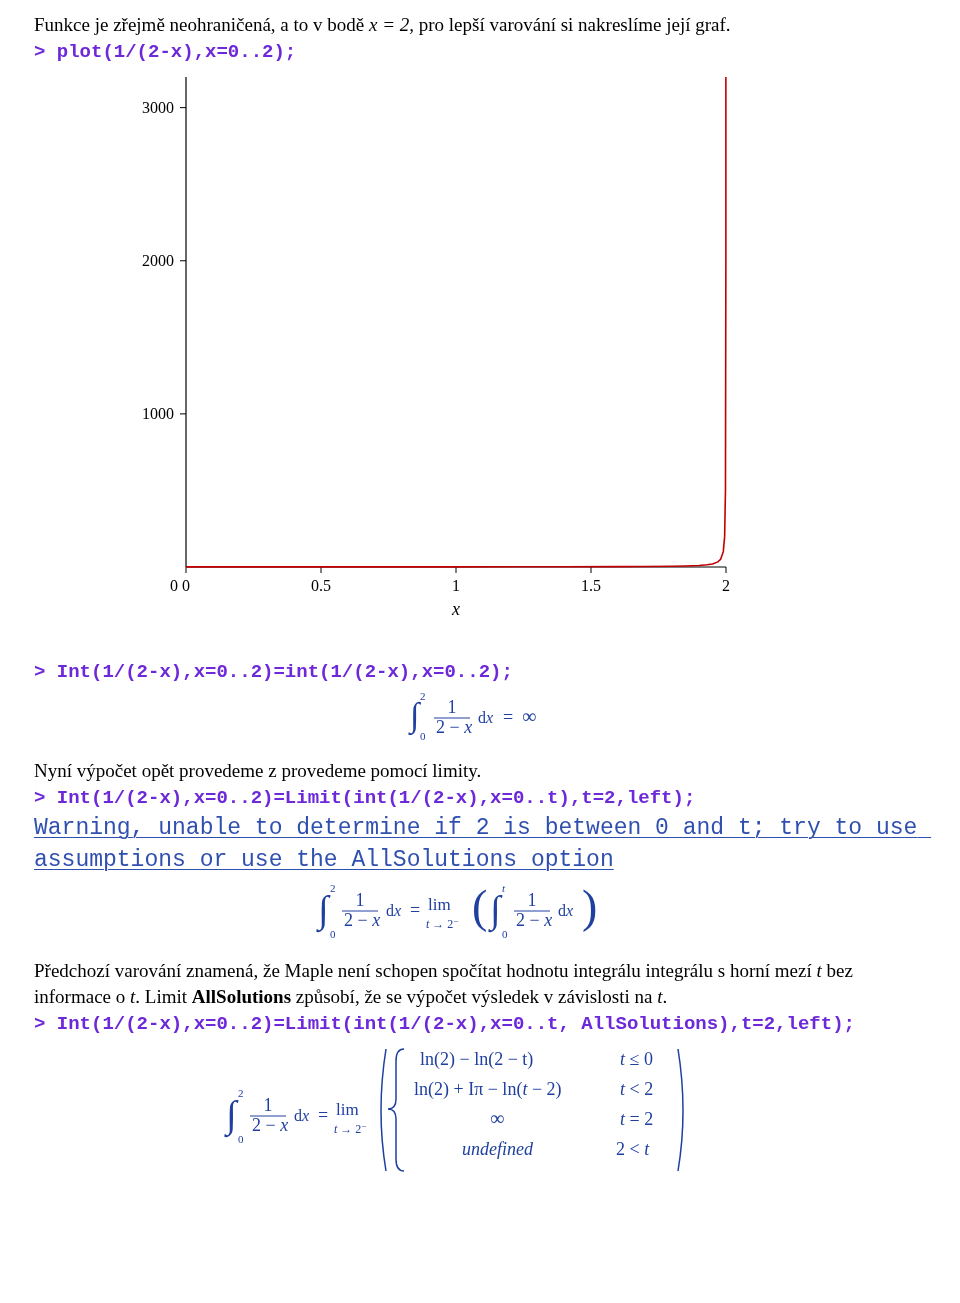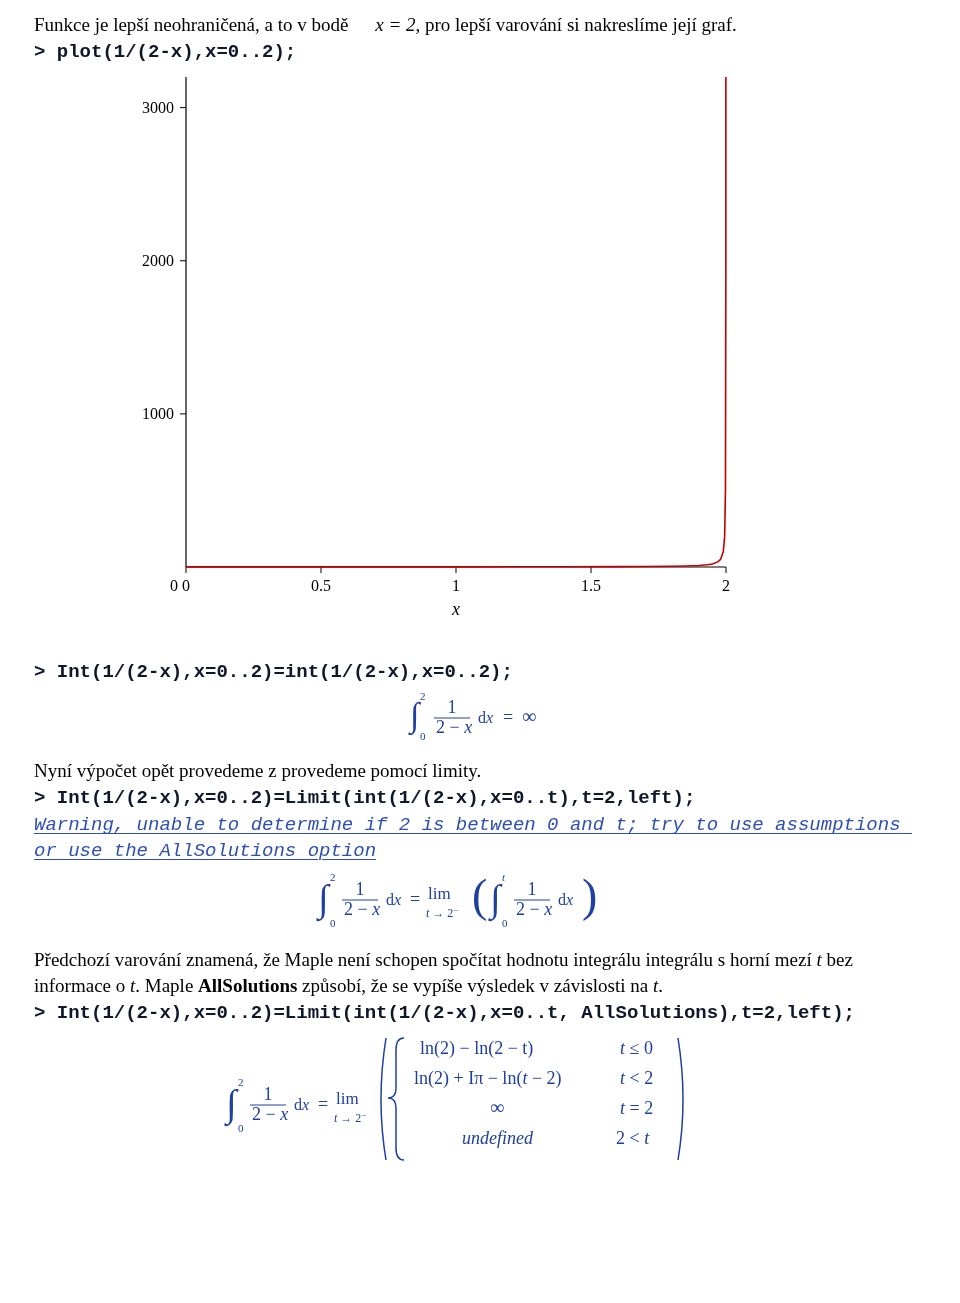--- a/index.html
+++ b/index.html
@@ -9,61 +9,60 @@
     font-size: 19px;
     line-height: 1.35;
     color: #000;
     width: 892px;
   }
   .para { margin: 0 0 2px 0; }
   .code {
     font-family: "Courier New", Courier, monospace;
     font-size: 19px;
     font-weight: bold;
-    color: #0f172a;
+    color: #6d28d9;
     white-space: pre-wrap;
     margin: 0 0 2px 0;
   }
   .warn {
     font-family: "Courier New", Courier, monospace;
-    font-size: 19px;
+    font-size: 23px;
     color: #3050b0;
     text-decoration: underline;
     text-decoration-color: #3050b0;
     text-decoration-thickness: 1px;
     text-underline-offset: 3px;
     white-space: pre-wrap;
     margin: 0 0 2px 0;
-    font-style: italic;
   }
   .math-center {
     text-align: center;
     color: #2040a0;
     font-family: "Times New Roman", Times, serif;
     margin: 4px 0 6px 0;
   }
   .math-center svg { display: inline-block; }
   .chart-wrap {
     margin: 2px 0 26px 72px;
     width: 640px;
   }
   .chart {
     border: none;
   }
-  .inline-math { font-family: 'Times New Roman', Times, serif; margin-left: 22px; }
+  .inline-math { font-family: 'Times New Roman', Times, serif; }
   .italic { font-style: italic; }
   .piecewise-wrap {
     margin: 6px 0 0 0;
   }
 </style>
 </head>
 <body>
 
 <p class="para">
-  <span>Funkce je lepší neohraničená, a to v bodě </span><span class="inline-math italic">x = 2,</span><span> pro lepší varování si nakreslíme její graf.</span>
+  <span>Funkce je zřejmě neohraničená, a to v bodě </span><span class="inline-math italic">x = 2,</span><span> pro lepší varování si nakreslíme její graf.</span>
 </p>
 
 <p class="code">&gt; plot(1/(2-x),x=0..2);</p>
 
 <div class="chart-wrap">
 <svg id="chart-svg" class="chart" width="640" height="560">
   <g id="chart-g">
         <line x1="80" y1="500" x2="620" y2="500" stroke="#000" stroke-width="1.2"></line>
         <line x1="80" y1="500" x2="80" y2="10" stroke="#000" stroke-width="1.2"></line>
         <line x1="80" y1="500" x2="80" y2="506" stroke="#000"></line>
@@ -134,21 +133,21 @@
     <text x="222" y="26" text-anchor="middle">1</text>
     <line x1="204" y1="31" x2="240" y2="31" stroke="#2040a0" stroke-width="1"></line>
     <text x="206" y="46">2 − <tspan font-style="italic">x</tspan></text>
     <text x="248" y="36" font-size="16">d<tspan font-style="italic">x</tspan></text>
     <text x="272" y="42" font-size="46">)</text>
   </g>
 </svg>
 </div>
 
 <p class="para">
-  <span>Předchozí varování znamená, že Maple není schopen spočítat hodnotu integrálu integrálu s horní mezí </span><span class="italic">t</span><span> bez informace o </span><span class="italic">t</span><span>. Maple </span><b>AllSolutions</b><span> způsobí, že se vypíše výsledek v závislosti na </span><span class="italic">t</span><span>.</span>
+  <span>Předchozí varování znamená, že Maple není schopen spočítat hodnotu integrálu integrálu s horní mezí </span><span class="italic">t</span><span> bez informace o </span><span class="italic">t</span><span>. Limit </span><b>AllSolutions</b><span> způsobí, že se výpočet výsledek v závislosti na </span><span class="italic">t</span><span>.</span>
 </p>
 
 <p class="code">&gt; Int(1/(2-x),x=0..2)=Limit(int(1/(2-x),x=0..t, AllSolutions),t=2,left);</p>
 
 <div class="math-center piecewise-wrap">
 <svg width="560" height="130" viewBox="0 0 560 130">
   <g fill="#2040a0" font-family="Times New Roman" font-size="18">
 
     <text x="26" y="84" font-size="38">∫</text>
     <text x="38" y="54" font-size="11">2</text>

